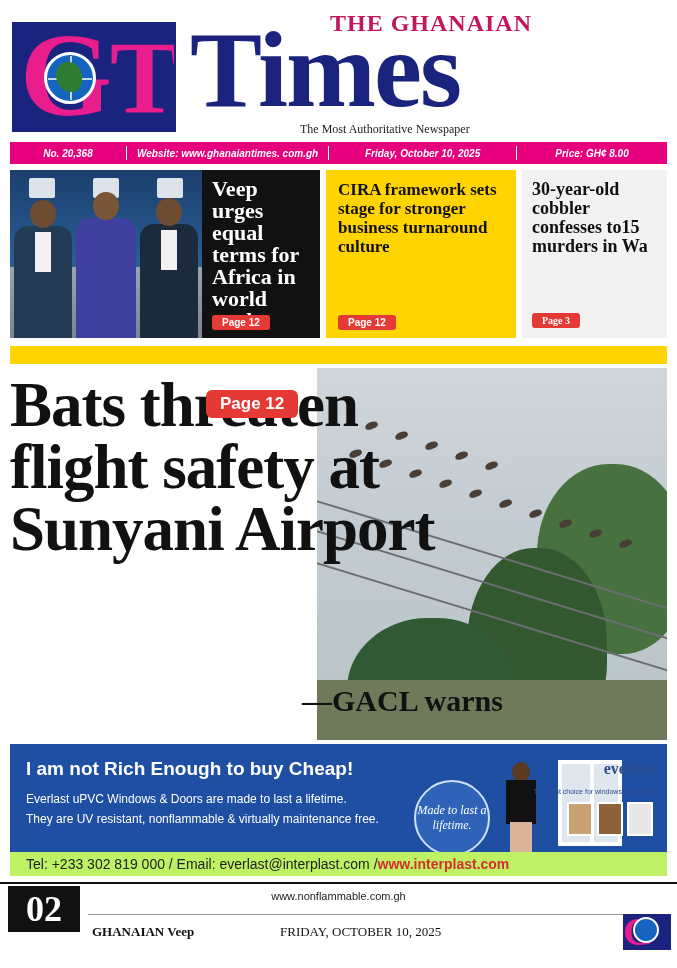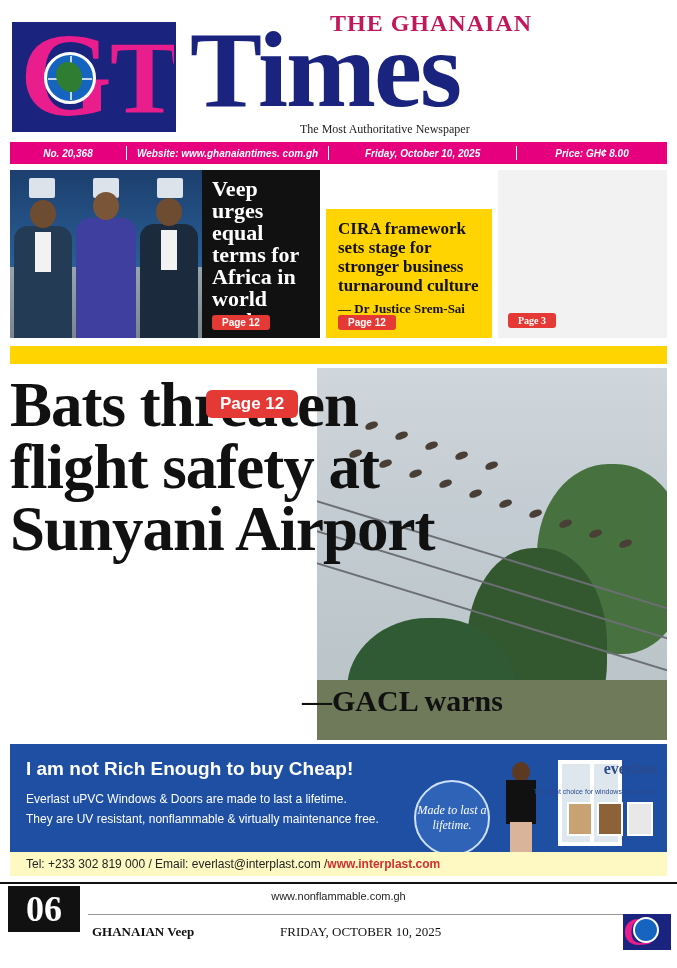--- a/index.html
+++ b/index.html
@@ -237,26 +237,25 @@
     color: #fff;
     font-size: 10px;
     font-weight: bold;
     padding: 2px 10px;
     border-radius: 3px;
     font-family: "Liberation Sans", sans-serif;
   }
   .t1-tag { position: absolute; bottom: 8px; left: 10px; }
 
   .t2 {
-    width: 166px;
+    width: 190px;
     background: #ffd400;
     padding: 10px 10px 14px 12px;
     box-sizing: border-box;
     position: relative;
-    margin-top: 39px;
   }
   .t2 .headline {
     font-family: "Liberation Serif", serif;
     font-weight: bold;
     font-size: 17px;
     line-height: 19px;
     color: #111;
   }
   .t2 .byline {
     margin-top: 6px;
@@ -391,23 +390,23 @@
     font-size: 19px;
     font-weight: bold;
     font-family: "Liberation Sans", sans-serif;
   }
   .ad-line1 { position: absolute; left: 16px; top: 48px; font-size: 12px; }
   .ad-line2 { position: absolute; left: 16px; top: 68px; font-size: 12px; }
   .ad-footer {
     position: absolute;
     left: 0; right: 0; bottom: 0;
     height: 24px;
-    background: #fef9c3;
+    background: #bef264;
     color: #222;
-    font-size: 12px;
+    font-size: 14px;
     display: flex;
     align-items: center;
     padding-left: 16px;
     box-sizing: border-box;
   }
   .ad-footer .brandlink { color: #d32f2f; font-weight: bold; }
   .ad-badge {
     position: absolute;
     left: 404px; top: 36px;
     width: 76px; height: 76px;
@@ -613,25 +612,25 @@
         </div>
       </div>
       <div class="t1-text">
         <div class="headline">Veep urges equal terms for Africa in world trade</div>
         <div class="pagetag t1-tag">Page 12</div>
       </div>
     </div>
 
     <div class="teaser t2">
       <div class="headline">CIRA framework sets stage for stronger business turnaround culture</div>
-      <div class="byline">— Dr Justice Srem-Sai</div>
       <div class="pagetag t2-tag">Page 12</div>
     </div>
 
     <div class="teaser t3">
+      <div class="headline">30-year-old cobbler confesses to15 murders in Wa</div>
       <div class="pagetag t3-tag">Page 3</div>
     </div>
   </div>
 
   <div class="yellow-rule"></div>
 
   <div class="lead">
     <div class="lead-photo">
       <div class="tree tr1"></div>
       <div class="tree tr2"></div>
@@ -688,21 +687,21 @@
       <span></span>
     </div>
 
     <div class="ad-footer">
       <span>Tel: +233 302 819 000 / Email: everlast@interplast.com / </span>
       <span class="brandlink">www.interplast.com</span>
     </div>
   </div>
 
   <div class="bottom">
-    <div class="bottom-num">06</div>
+    <div class="bottom-num">02</div>
     <div class="bottom-url">www.nonflammable.com.gh</div>
     <div class="bottom-rule"></div>
     <div class="bottom-left">GHANAIAN Veep</div>
     <div class="bottom-date">FRIDAY, OCTOBER 10, 2025</div>
     <div class="bottom-badge">
       <div class="bp">G</div>
       <div class="bg"></div>
     </div>
   </div>
 

